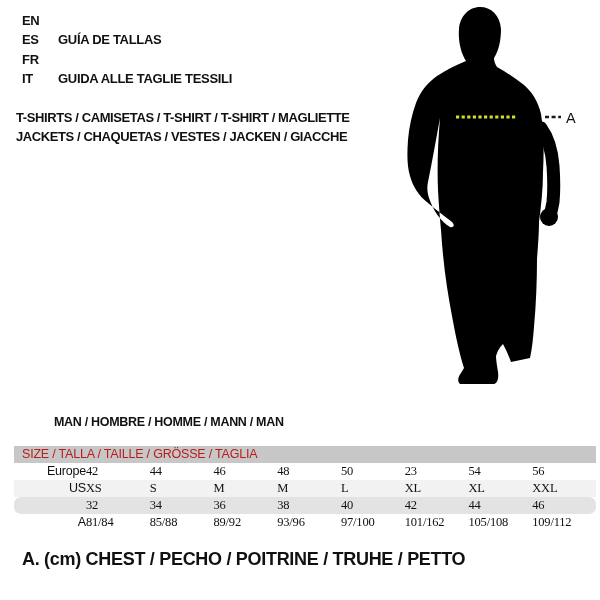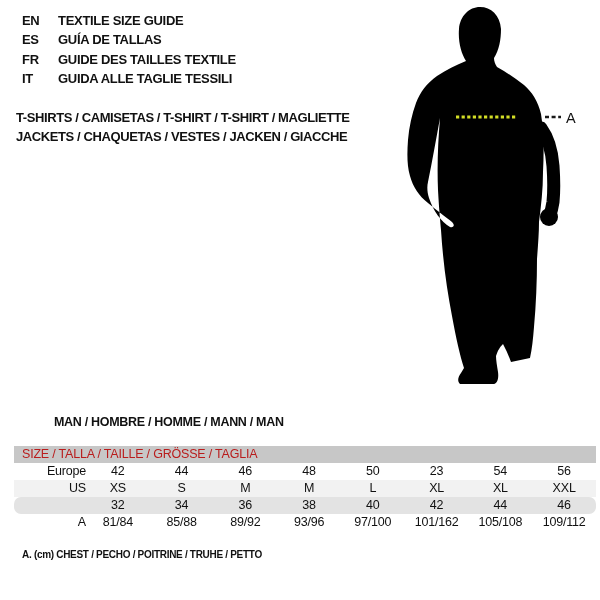--- a/index.html
+++ b/index.html
@@ -19,44 +19,42 @@
   .cat-block{left:16px;top:108px;line-height:19.3px;font-size:13px;font-weight:700;letter-spacing:-0.4px;}
 
   
   .man-title{left:22px;top:415px;font-size:12.5px;font-weight:700;letter-spacing:-0.3px;padding-left:32px;}
 
   
   .size-table{left:14px;top:446px;width:582px;font-size:12.5px;letter-spacing:-0.2px;}
   .t-head{height:17px;line-height:17px;background:#c7c7c7;padding-left:8px;color:#b91c1c;}
   .t-row{display:flex;height:17px;line-height:17px;}
   .t-label{width:72px;padding-left:8px;box-sizing:border-box;text-align:right;}
-  .t-cell{flex:1;text-align:center;}
+  .t-cell{flex:1;font-family:Liberation Serif, serif;}
   .row-us{background:#f2f2f2;}
   .row-num{background:#e3e3e3;border-radius:7px;}
 
   
-  .footnote{left:22px;top:549px;font-size:10px;font-weight:700;letter-spacing:-0.3px;text-align:right;}
+  .footnote{left:22px;top:549px;font-size:18px;font-weight:700;letter-spacing:-0.3px;text-align:right;}
 
   svg text{font-family:"Liberation Sans","DejaVu Sans",sans-serif;}
 </style>
 </head>
 <body>
 
 <div class="abs lang-block">
   <div class="lang-row">
     <span class="lang-code">EN</span>
-    <span class="lang-title">TEXTILE SIZE GUIDE</span>
   </div>
   <div class="lang-row">
     <span class="lang-code">ES</span>
     <span class="lang-title">GUÍA DE TALLAS</span>
   </div>
   <div class="lang-row">
     <span class="lang-code">FR</span>
-    <span class="lang-title">GUIDE DES TAILLES TEXTILE</span>
   </div>
   <div class="lang-row">
     <span class="lang-code">IT</span>
     <span class="lang-title">GUIDA ALLE TAGLIE TESSILI</span>
   </div>
 </div>
 
 <div class="abs cat-block">
   <div>T-SHIRTS / CAMISETAS / T-SHIRT / T-SHIRT / MAGLIETTE</div>
   <div>JACKETS / CHAQUETAS / VESTES / JACKEN / GIACCHE</div>

